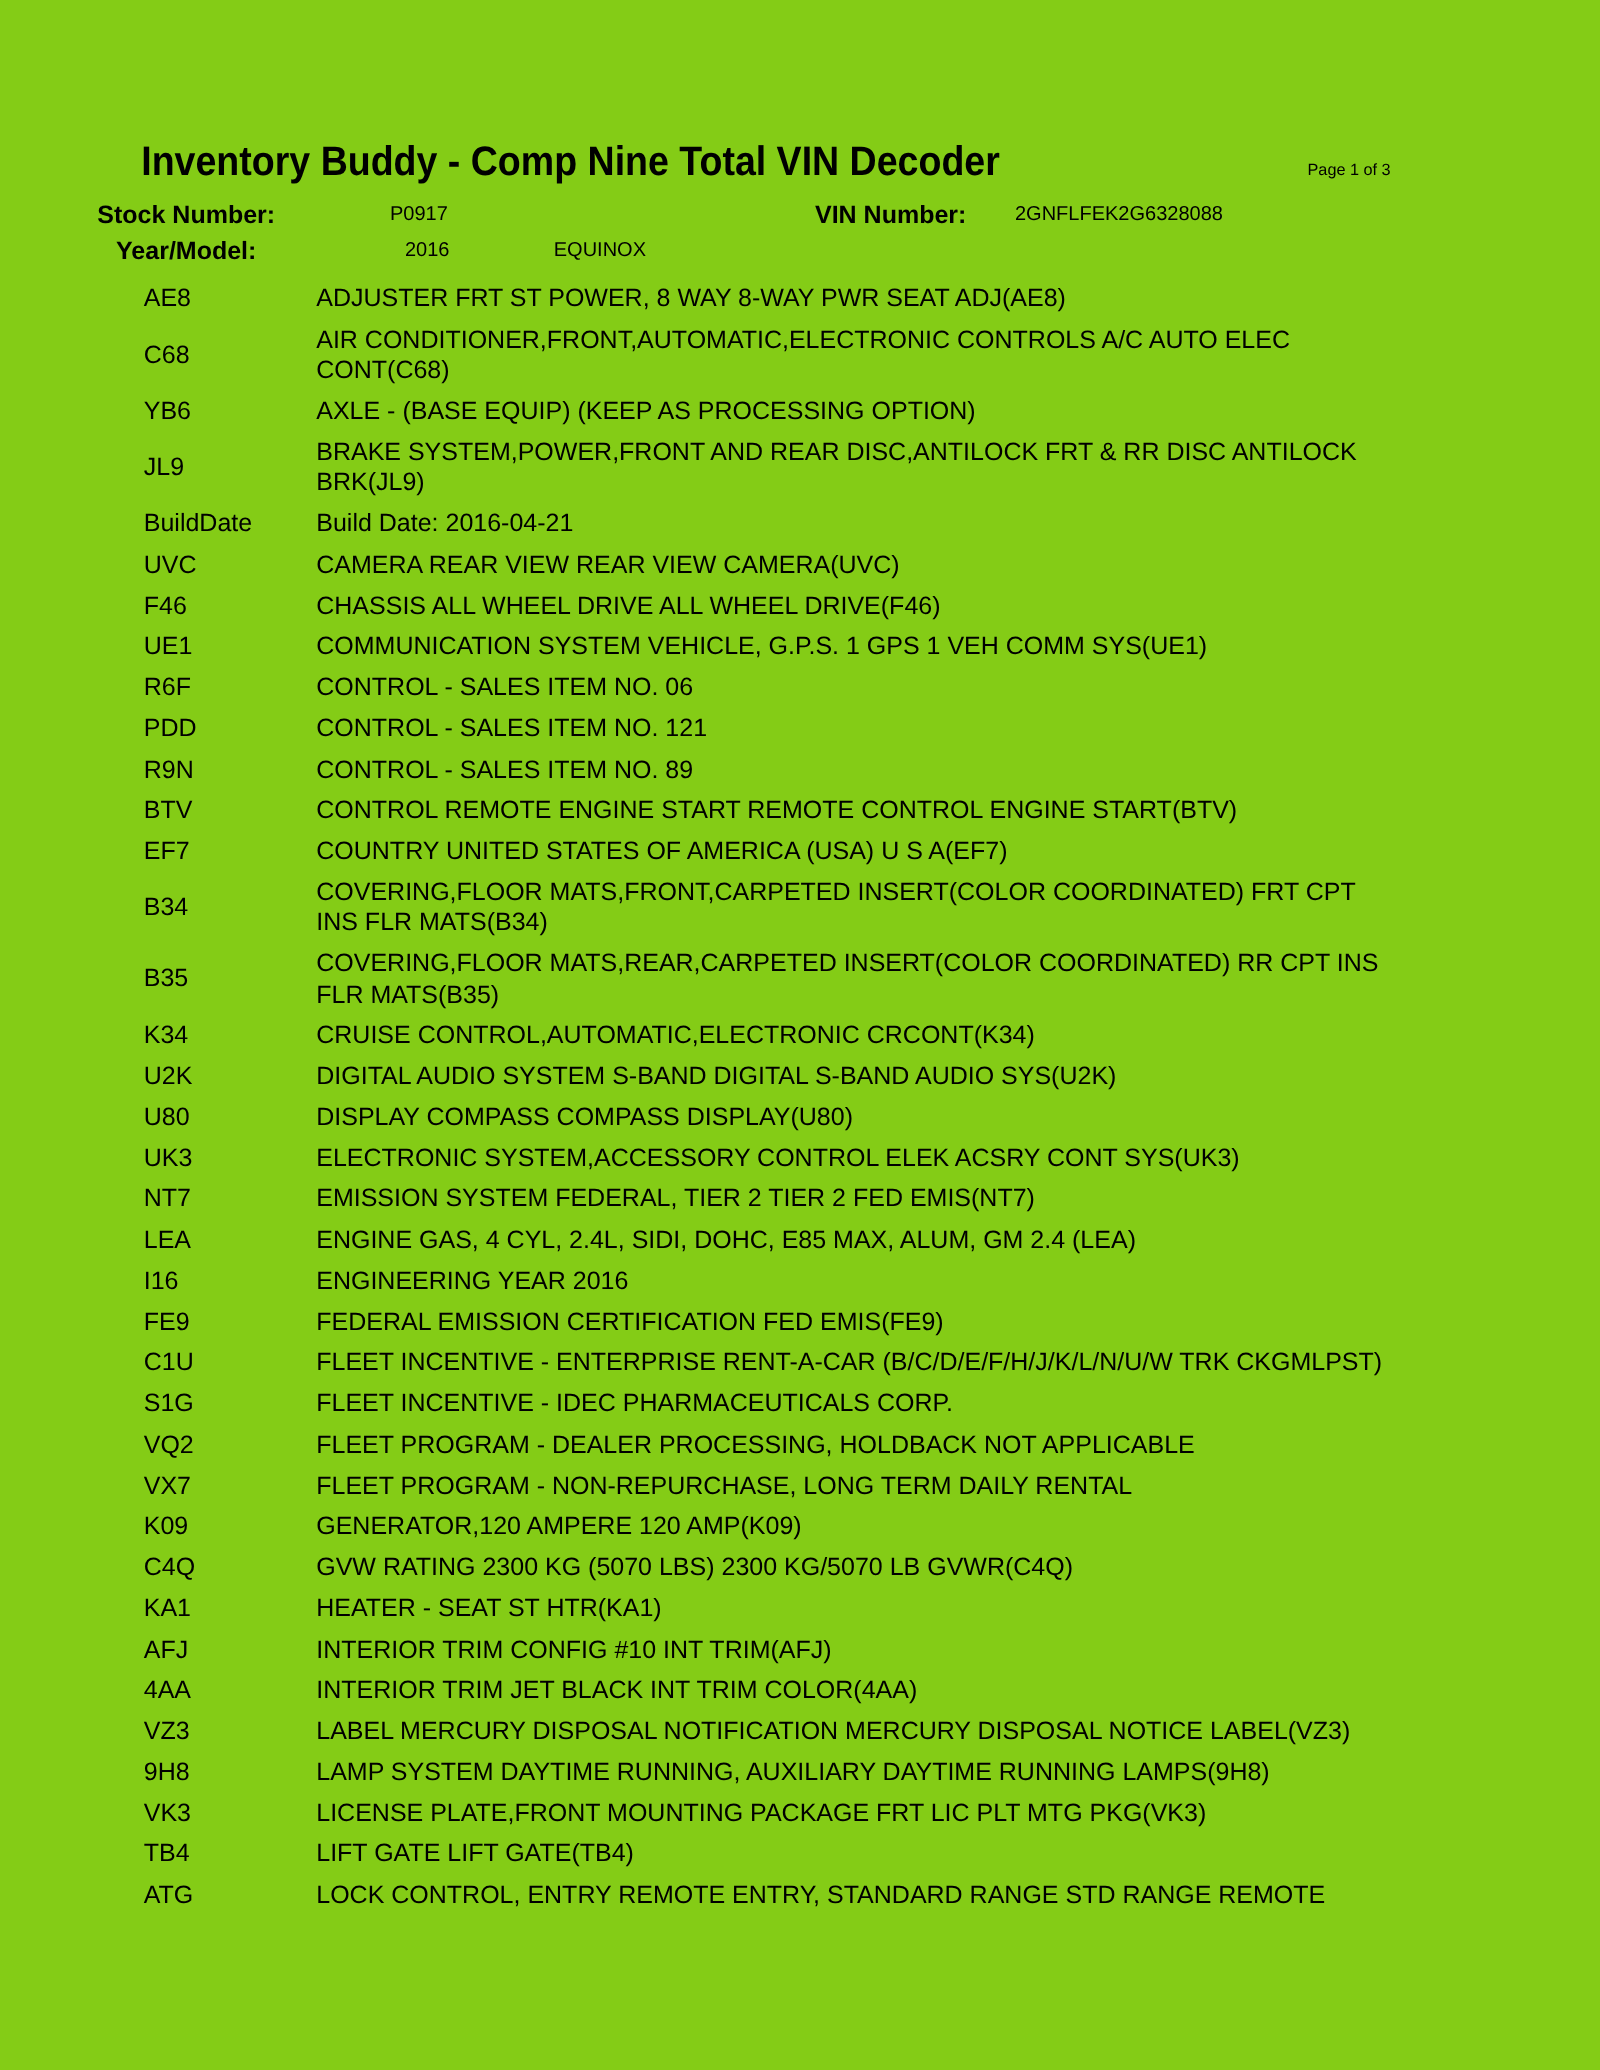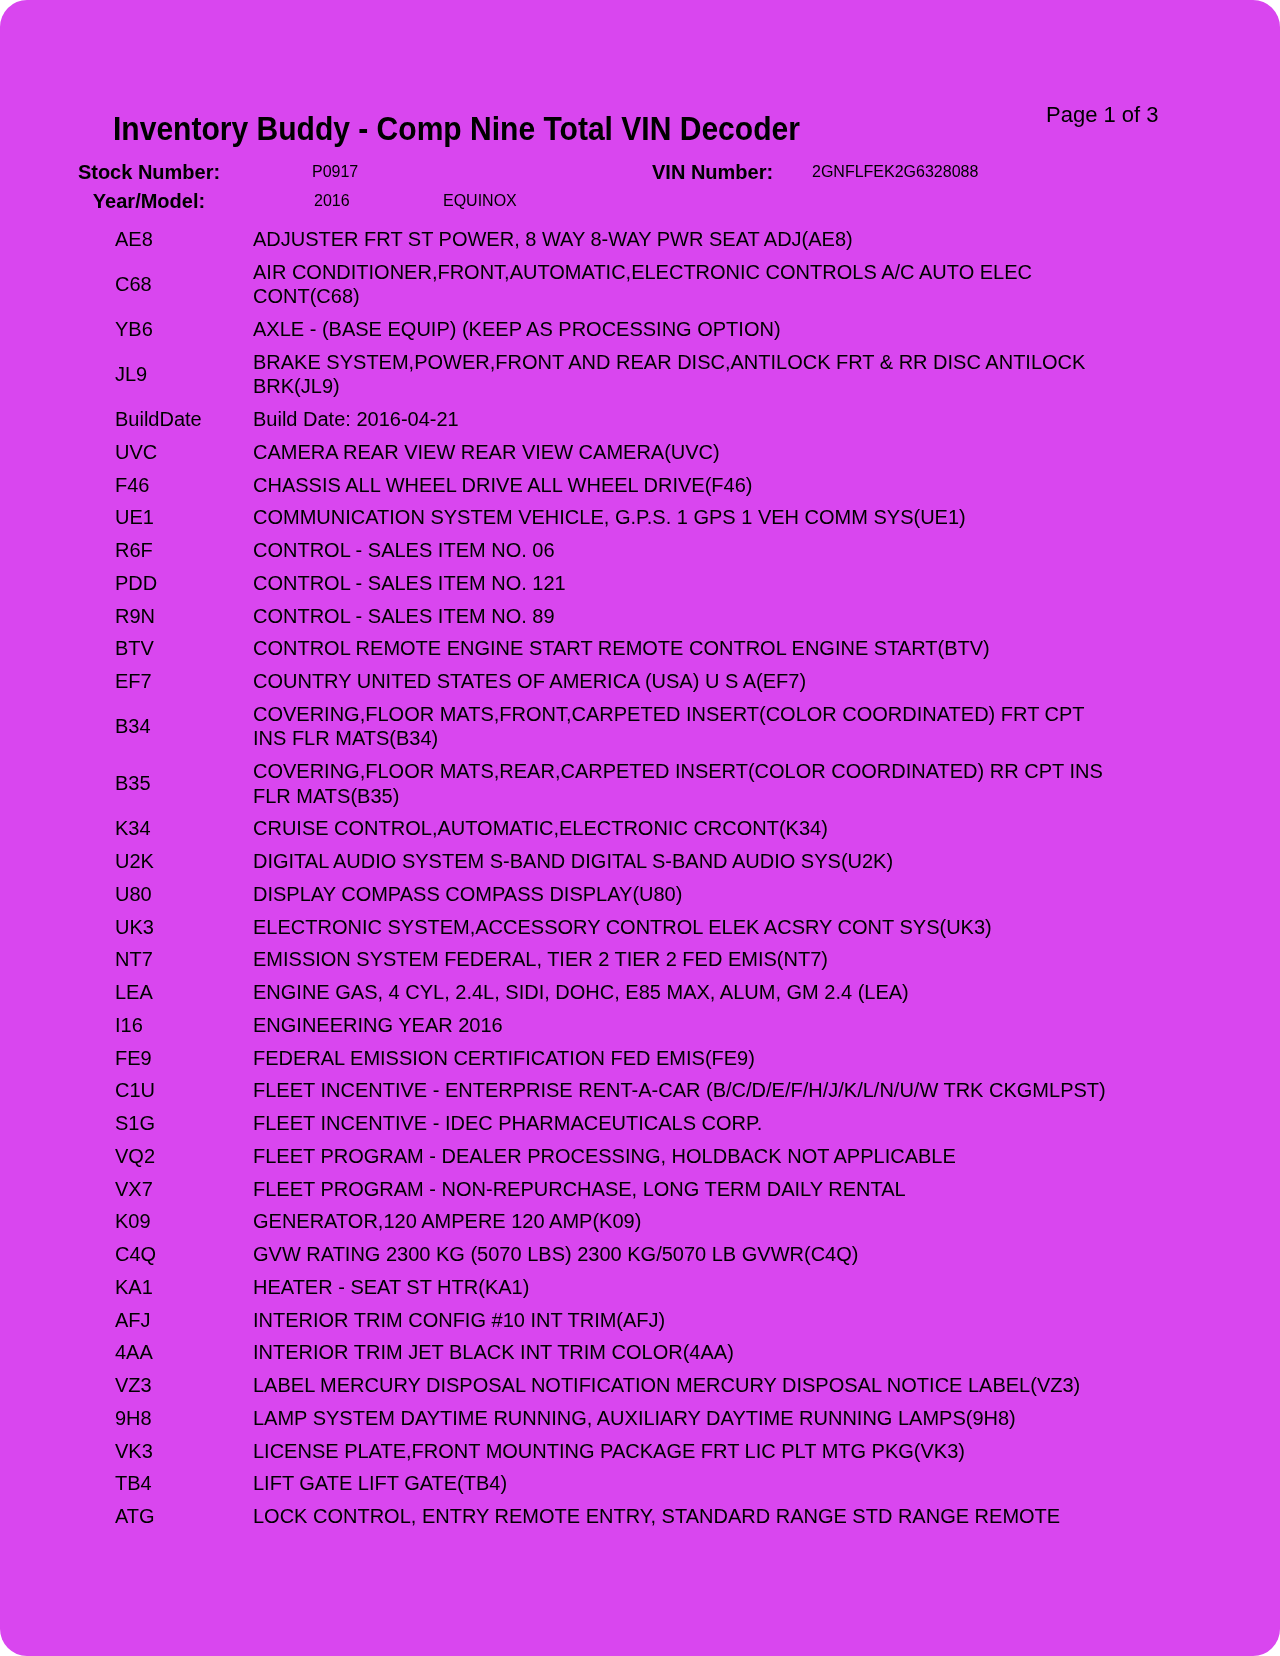--- a/index.html
+++ b/index.html
@@ -11,39 +11,38 @@
     width: 1280px;
     height: 1656px;
     position: relative;
     font-family: "Liberation Sans", "DejaVu Sans", sans-serif;
     color: #000;
     overflow: hidden;
   }
   .page {
     position: absolute;
     inset: 0;
-    background: #d946ef;
-    border-radius: 27px;
+    background: #84cc16;
   }
   .doc-title {
     position: absolute;
     left: 113px;
     top: 110px;
     font-size: 33px;
     font-weight: bold;
     white-space: nowrap;
     transform: scaleX(0.91);
     transform-origin: left top;
     letter-spacing: 0px;
   }
   .page-indicator {
     position: absolute;
     left: 1046px;
-    top: 102px;
-    font-size: 22px;
+    top: 128px;
+    font-size: 13px;
     white-space: nowrap;
   }
   .hdr-label {
     position: absolute;
     font-size: 20px;
     font-weight: bold;
     line-height: 24px;
     white-space: nowrap;
   }
   .hdr-label.right-col {
@@ -91,21 +90,21 @@
   <div class="doc-title">Inventory Buddy - Comp Nine Total VIN Decoder</div>
 
   <div class="page-indicator">Page 1 of 3</div>
 
   <div class="hdr-label right-col row1">Stock Number:</div>
   <div class="hdr-value row1" style="left:312px;">P0917</div>
   <div class="hdr-label row1" style="left:652px;">VIN Number:</div>
   <div class="hdr-value row1" style="left:812px;">2GNFLFEK2G6328088</div>
 
   <div class="hdr-label right-col row2">Year/Model:</div>
-  <div class="hdr-value row2" style="left:314px;">2016</div>
+  <div class="hdr-value row2" style="left:324px;">2016</div>
   <div class="hdr-value row2" style="left:443px;">EQUINOX</div>
 
   <div class="options-list">
     <div class="option-row">
       <div class="option-code">AE8</div>
       <div class="option-desc">ADJUSTER FRT ST POWER, 8 WAY 8-WAY PWR SEAT ADJ(AE8)</div>
     </div>
 
     <div class="option-row">
       <div class="option-code">C68</div>

